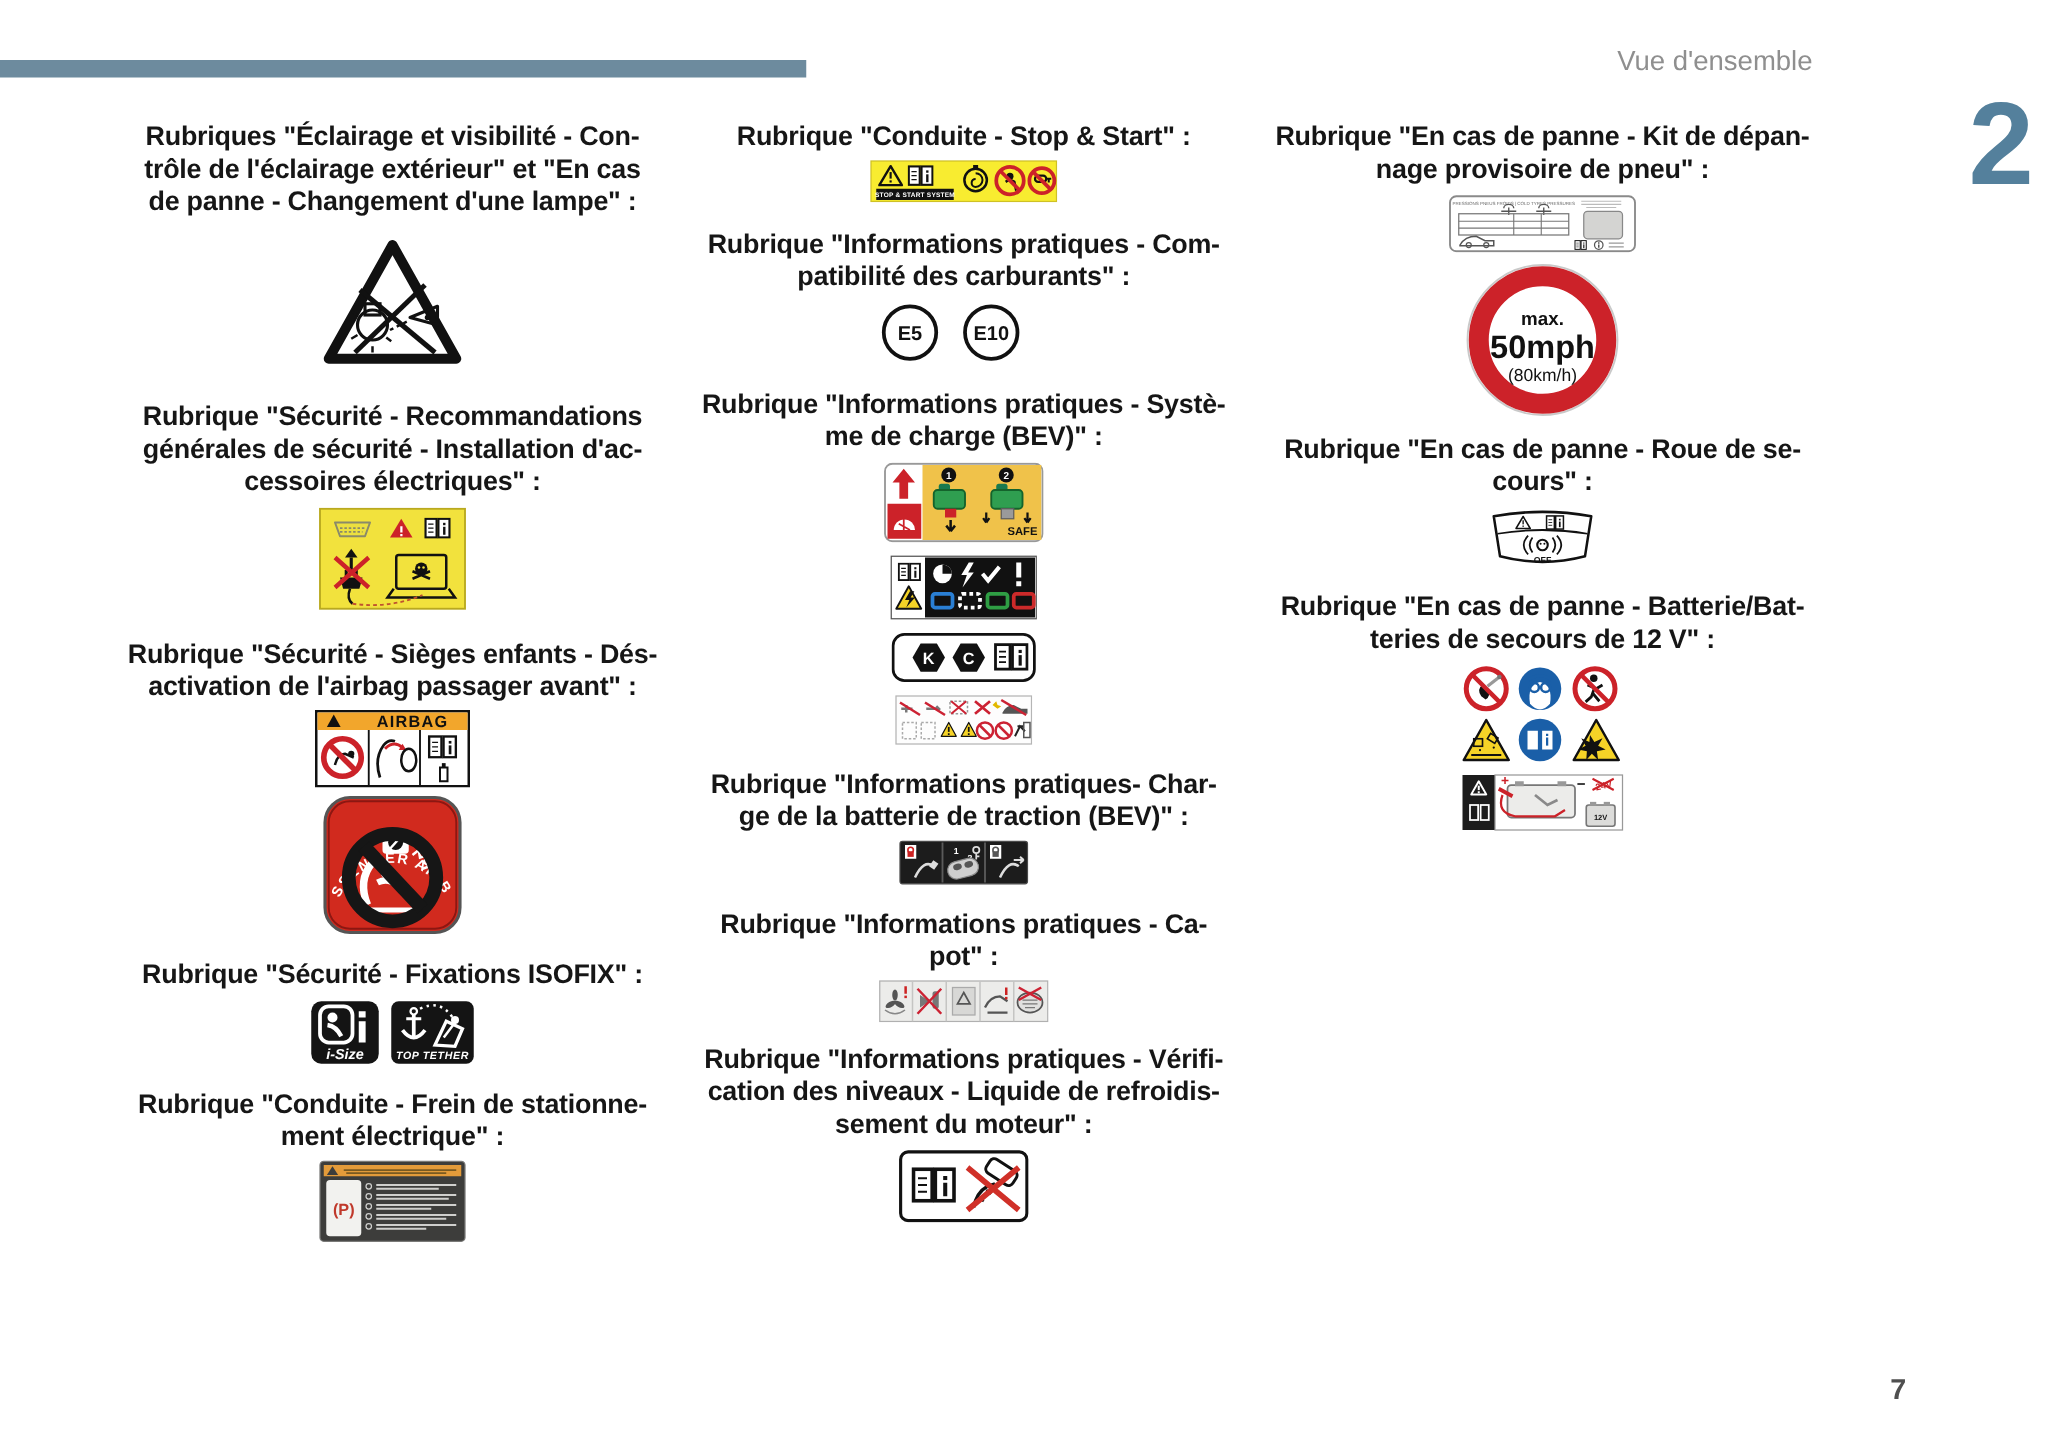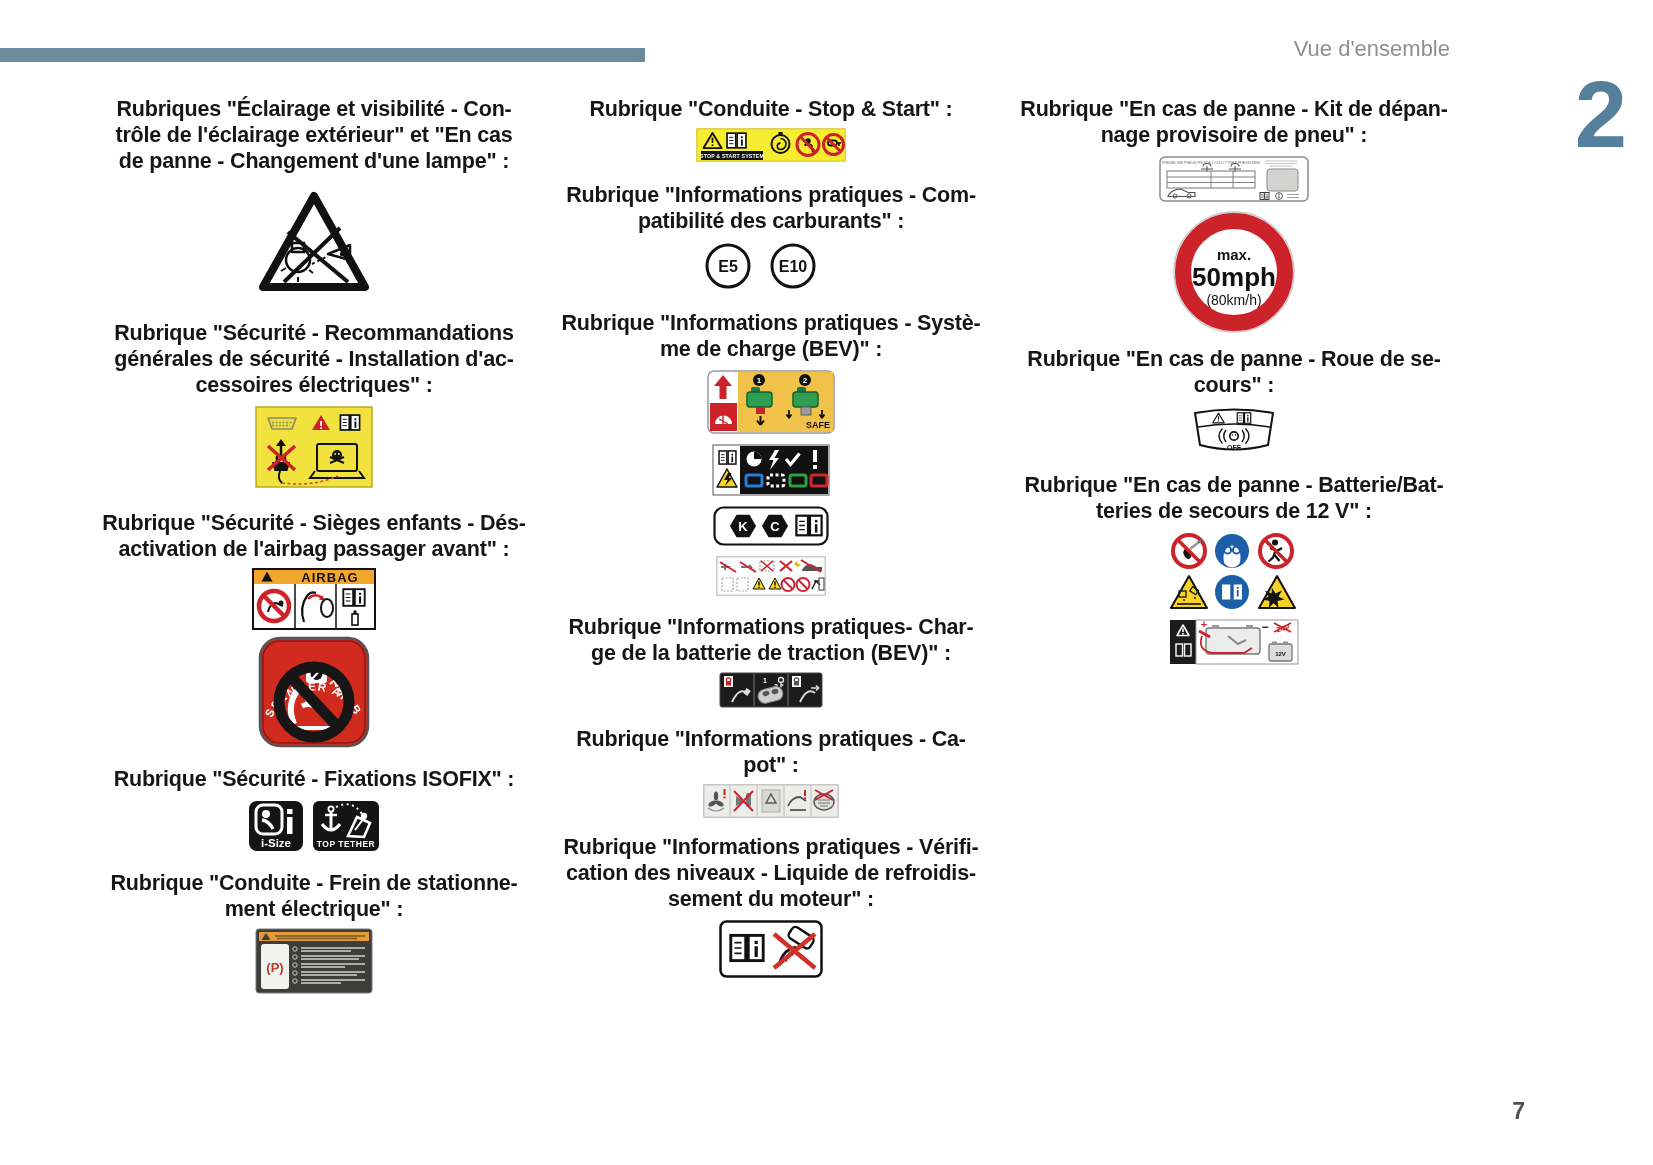--- a/index.html
+++ b/index.html
@@ -9,21 +9,21 @@
   .header-label{position:absolute;top:36px;right:203px;font-size:22px;color:#8f8f8f;}
   .chapter-num{position:absolute;top:68px;right:26px;font-size:94px;font-weight:bold;color:#54809c;line-height:1;}
   .page-num{position:absolute;top:1098px;right:128px;font-size:23px;font-weight:bold;color:#4f4f4f;}
   .col{position:absolute;top:96px;display:flex;flex-direction:column;align-items:center;}
   .col1{left:96px;width:436px;}
   .col2{left:556px;width:430px;}
   .col3{left:1016px;width:436px;}
   .section{display:flex;flex-direction:column;align-items:center;}
   .heading{font-weight:bold;font-size:21.5px;line-height:26px;text-align:center;
            white-space:pre-line;color:#161616;letter-spacing:-0.2px;}
-  .icons-row{display:flex;gap:8px;align-items:center;justify-content:center;}
+  .icons-row{display:flex;gap:8px;align-items:center;justify-content:center;font-style:italic;}
   svg{display:block;}
   svg text{font-family:"Liberation Sans",sans-serif;}
 </style>
 </head>
 <body>
 
 <svg width="0" height="0" style="position:absolute">
   <defs>
     <symbol id="book" viewBox="0 0 20 16">
       <rect x="1" y="1" width="8.3" height="14" fill="#fff" stroke="#111" stroke-width="1.6"></rect>

